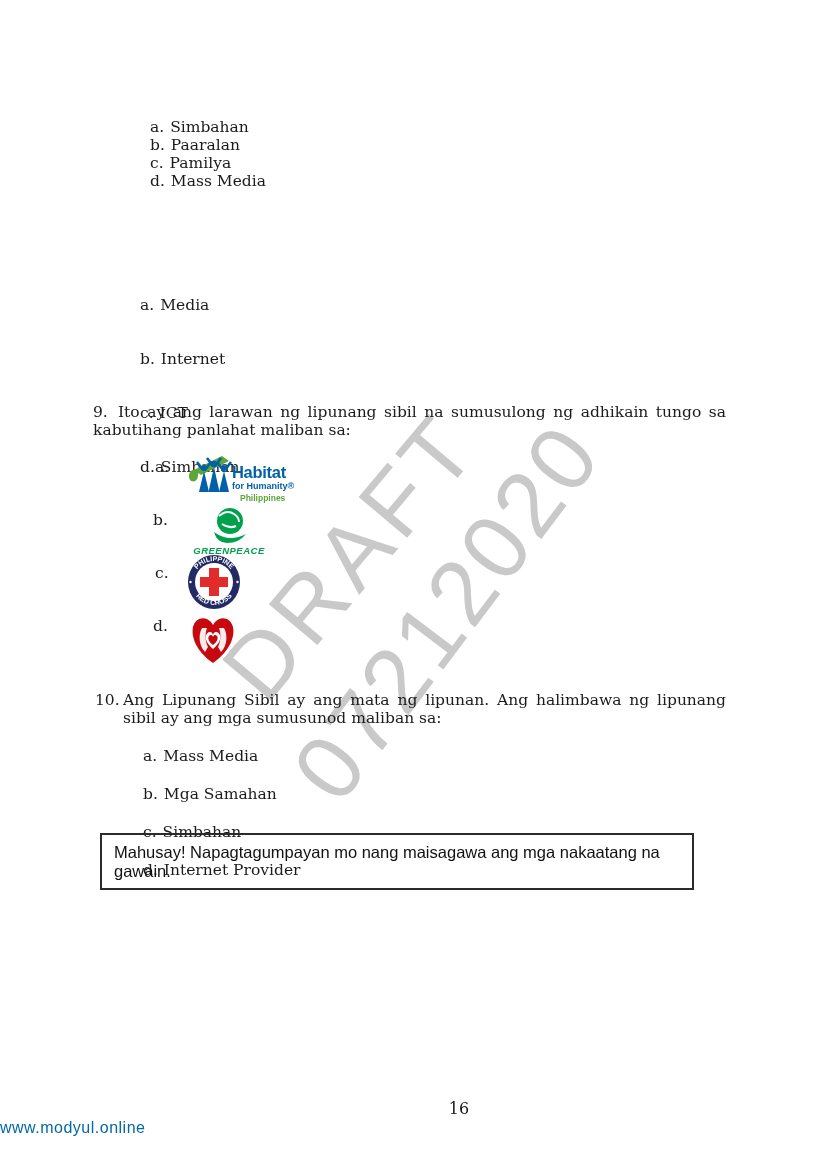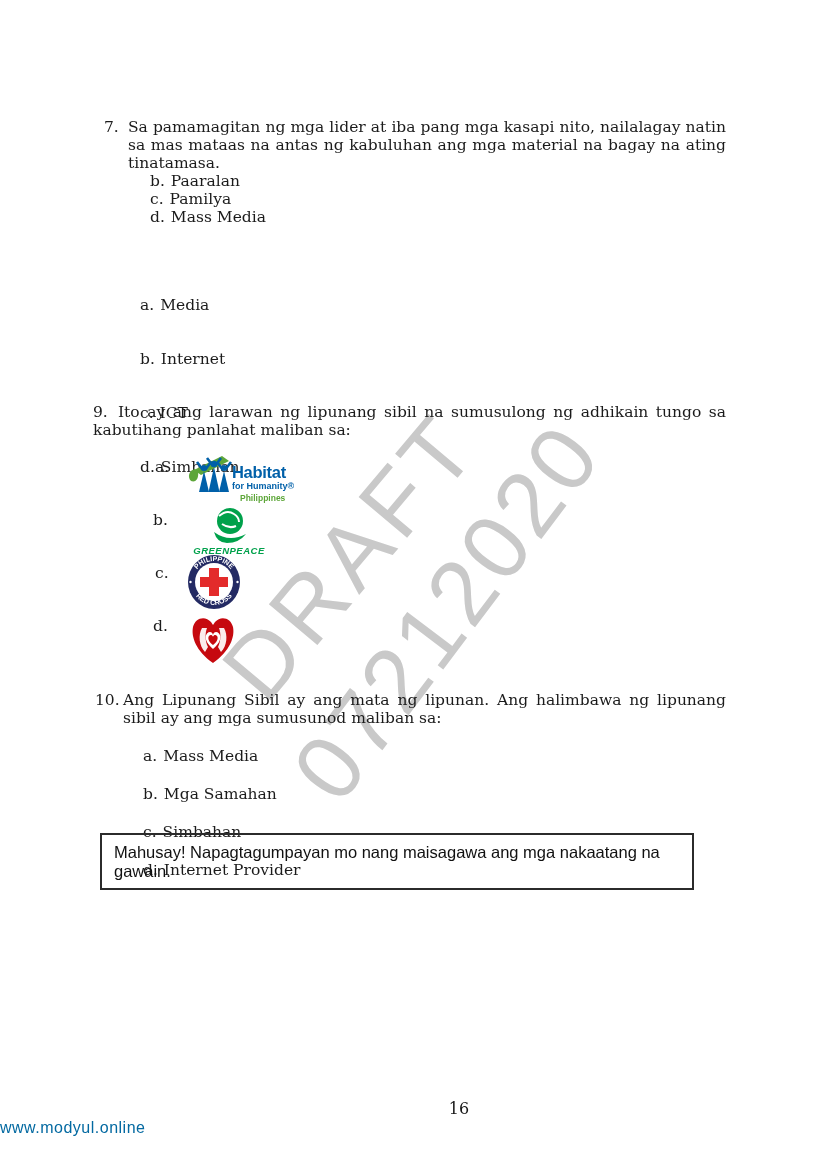--- a/index.html
+++ b/index.html
@@ -93,22 +93,22 @@
     color: #0369a1;
   }
 </style>
 </head>
 <body>
 
 <div class="watermark" id="wm-draft">DRAFT</div>
 <div class="watermark" id="wm-date">07212020</div>
 
 <div class="q" id="q7">
-  <div class="qtext"><span class="qnum">7.</span><span>Sa pamamagitan ng mga lider at iba pang mga kasapi nito, nailalagay natin sa mas mataas na antas ng kabuluhan ang mga material na bagay na ating tinatamasa.</span></div>
   <div class="opts">
+    <div class="opt"><span class="letter">a.</span><span>Simbahan</span></div>
     <div class="opt"><span class="letter">b.</span><span>Paaralan</span></div>
     <div class="opt"><span class="letter">c.</span><span>Pamilya</span></div>
     <div class="opt"><span class="letter">d.</span><span>Mass Media</span></div>
   </div>
 </div>
 
 <div class="q" id="q8">
   <div class="opts">
     <div class="opt"><span class="letter">a.</span><span>Media</span></div>
     <div class="opt"><span class="letter">b.</span><span>Internet</span></div>

